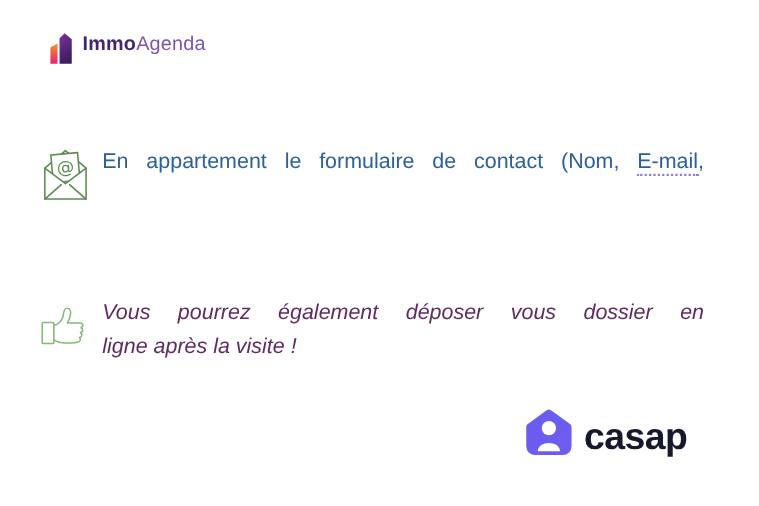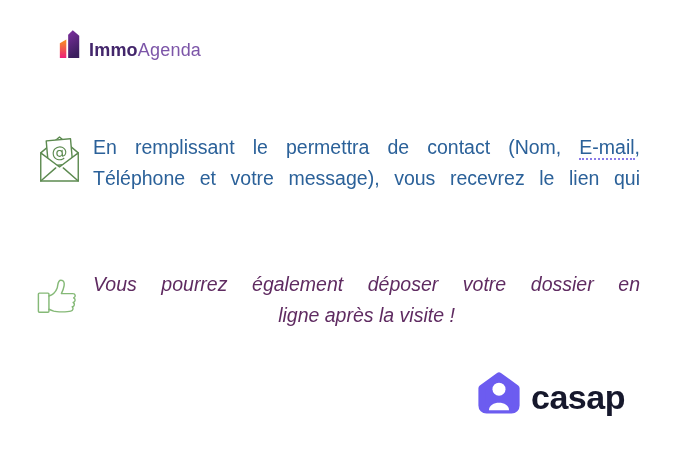--- a/index.html
+++ b/index.html
@@ -2,38 +2,38 @@
 <html><head>
 <meta charset="utf-8">
 <style>
   html,body { margin:0; padding:0; }
   body {
     width:690px; height:460px; position:relative; overflow:hidden;
     background:#ffffff; font-family:"Liberation Sans", sans-serif;
   }
 
   
-  .brand { position:absolute; left:58px; top:29px; display:flex; align-items:flex-end; gap:7px; }
+  .brand { position:absolute; left:44px; top:29px; display:flex; align-items:flex-start; gap:7px; }
   .brand-mark { width:24px; height:32px; }
   .brand-text { font-size:18px; letter-spacing:0.2px; white-space:nowrap; }
   .brand-immo { font-weight:700; color:#43266B; }
   .brand-agenda { font-weight:400; color:#7C55A8; }
 
   
   .para { position:absolute; left:36px; width:604px; }
   .p1 { top:132px; }
   .p2 { top:269px; }
   .p-line {
     font-size:19.5px; line-height:31px; color:#2B6199;
   }
   .just { text-align:justify; text-align-last:justify; -moz-text-align-last:justify; }
   .ind { margin-left:57px; }
   .it { }
   .dotted { border-bottom:2px dotted #8A7BE8; padding-bottom:0px; }
-  .p2 .p-line { color:#5F2B61; font-style:italic;text-align:center; }
+  .p2 .p-line { color:#5F2B61; font-style:italic; }
 
   .p1-icon { position:absolute; left:1px; top:2px; width:45px; height:49px; }
   .p2-icon { position:absolute; left:0px; top:4px; width:46px; height:46px; }
 
   
   .casap { position:absolute; left:476px; top:369px; display:flex; align-items:flex-end; gap:9px; }
   .casap-mark { width:46px; height:48px; }
   .casap-text { font-weight:700; font-size:34px; color:#16182C; letter-spacing:-0.5px; }
 </style>
 </head>
@@ -60,34 +60,33 @@
 <div class="para p1">
   <svg class="p1-icon" viewBox="0 0 48 52" fill="none" stroke="#5C8A50" stroke-width="1.5" stroke-linejoin="round" stroke-linecap="round">
     <path d="M4,20 L24,3 L44,20"></path>
     <g transform="rotate(-5 24 20)">
       <rect x="11" y="6" width="26" height="27" fill="#ffffff"></rect>
       <text x="24" y="25" text-anchor="middle" font-family="DejaVu Sans, sans-serif" font-size="17" fill="#5C8A50" stroke="none">@</text>
     </g>
     <path d="M4,20 L24,35 L44,20 L44,50 L4,50 Z" fill="#ffffff"></path>
     <path d="M4,50 L20,36 M44,50 L28,36"></path>
   </svg>
-  <div class="p-line just ind"><span>En remplissant le permettra de contact </span><span class="it">(Nom, </span><span class="it dotted">E-mail</span><span class="it">,</span></div>
-  <div class="p-line just ind"><span class="it">Téléphone et votre message)</span><span>, vous recevrez le lien qui</span></div>
+  <div class="p-line just ind"><span>En appartement le formulaire de contact </span><span class="it">(Nom, </span><span class="it dotted">E-mail</span><span class="it">,</span></div>
 </div>
 
 <div class="para p2">
   <svg class="p2-icon" viewBox="0 0 48 48" fill="none" stroke="#85B977" stroke-width="1.5" stroke-linejoin="round" stroke-linecap="round">
     <rect x="2.5" y="21" width="11" height="20" rx="1"></rect>
     <path d="M13.5,24 C17,23 20.5,20 22,16 C23,13.3 22.3,7.5 26,7.5 C29.3,7.5 29.8,10.5 29.3,13.5
              C28.8,16.5 27.5,19.5 26.5,21.5 L38.5,21.5 C41.3,21.5 41.8,25 39.3,26
              C41.5,27 41.3,30 38.8,30.8 C40.8,31.8 40.3,34.8 37.8,35.3
              C39.3,36.3 38.8,39.3 36.3,39.8 C32.8,40.8 21.5,40.8 18.5,39.8
              C16,38.9 13.5,37.8 13.5,37.8"></path>
   </svg>
-  <div class="p-line just ind">Vous pourrez également déposer votre dossier en</div>
+  <div class="p-line just ind">Vous pourrez également déposer vous dossier en</div>
   <div class="p-line ind">ligne après la visite !</div>
 </div>
 
 <div class="casap">
   <svg class="casap-mark" viewBox="0 0 48 48">
     <path d="M24,6 L42,19 L42,37 C42,40 40,42 37,42 L11,42 C8,42 6,40 6,37 L6,19 Z" fill="#6C5CF0" stroke="#6C5CF0" stroke-width="7" stroke-linejoin="round"></path>
     <circle cx="24" cy="20" r="6.8" fill="#ffffff"></circle>
     <path d="M13.5,42 C13.5,31.5 34.5,31.5 34.5,42 Z" fill="#ffffff"></path>
   </svg>
   <span class="casap-text">casap</span>

